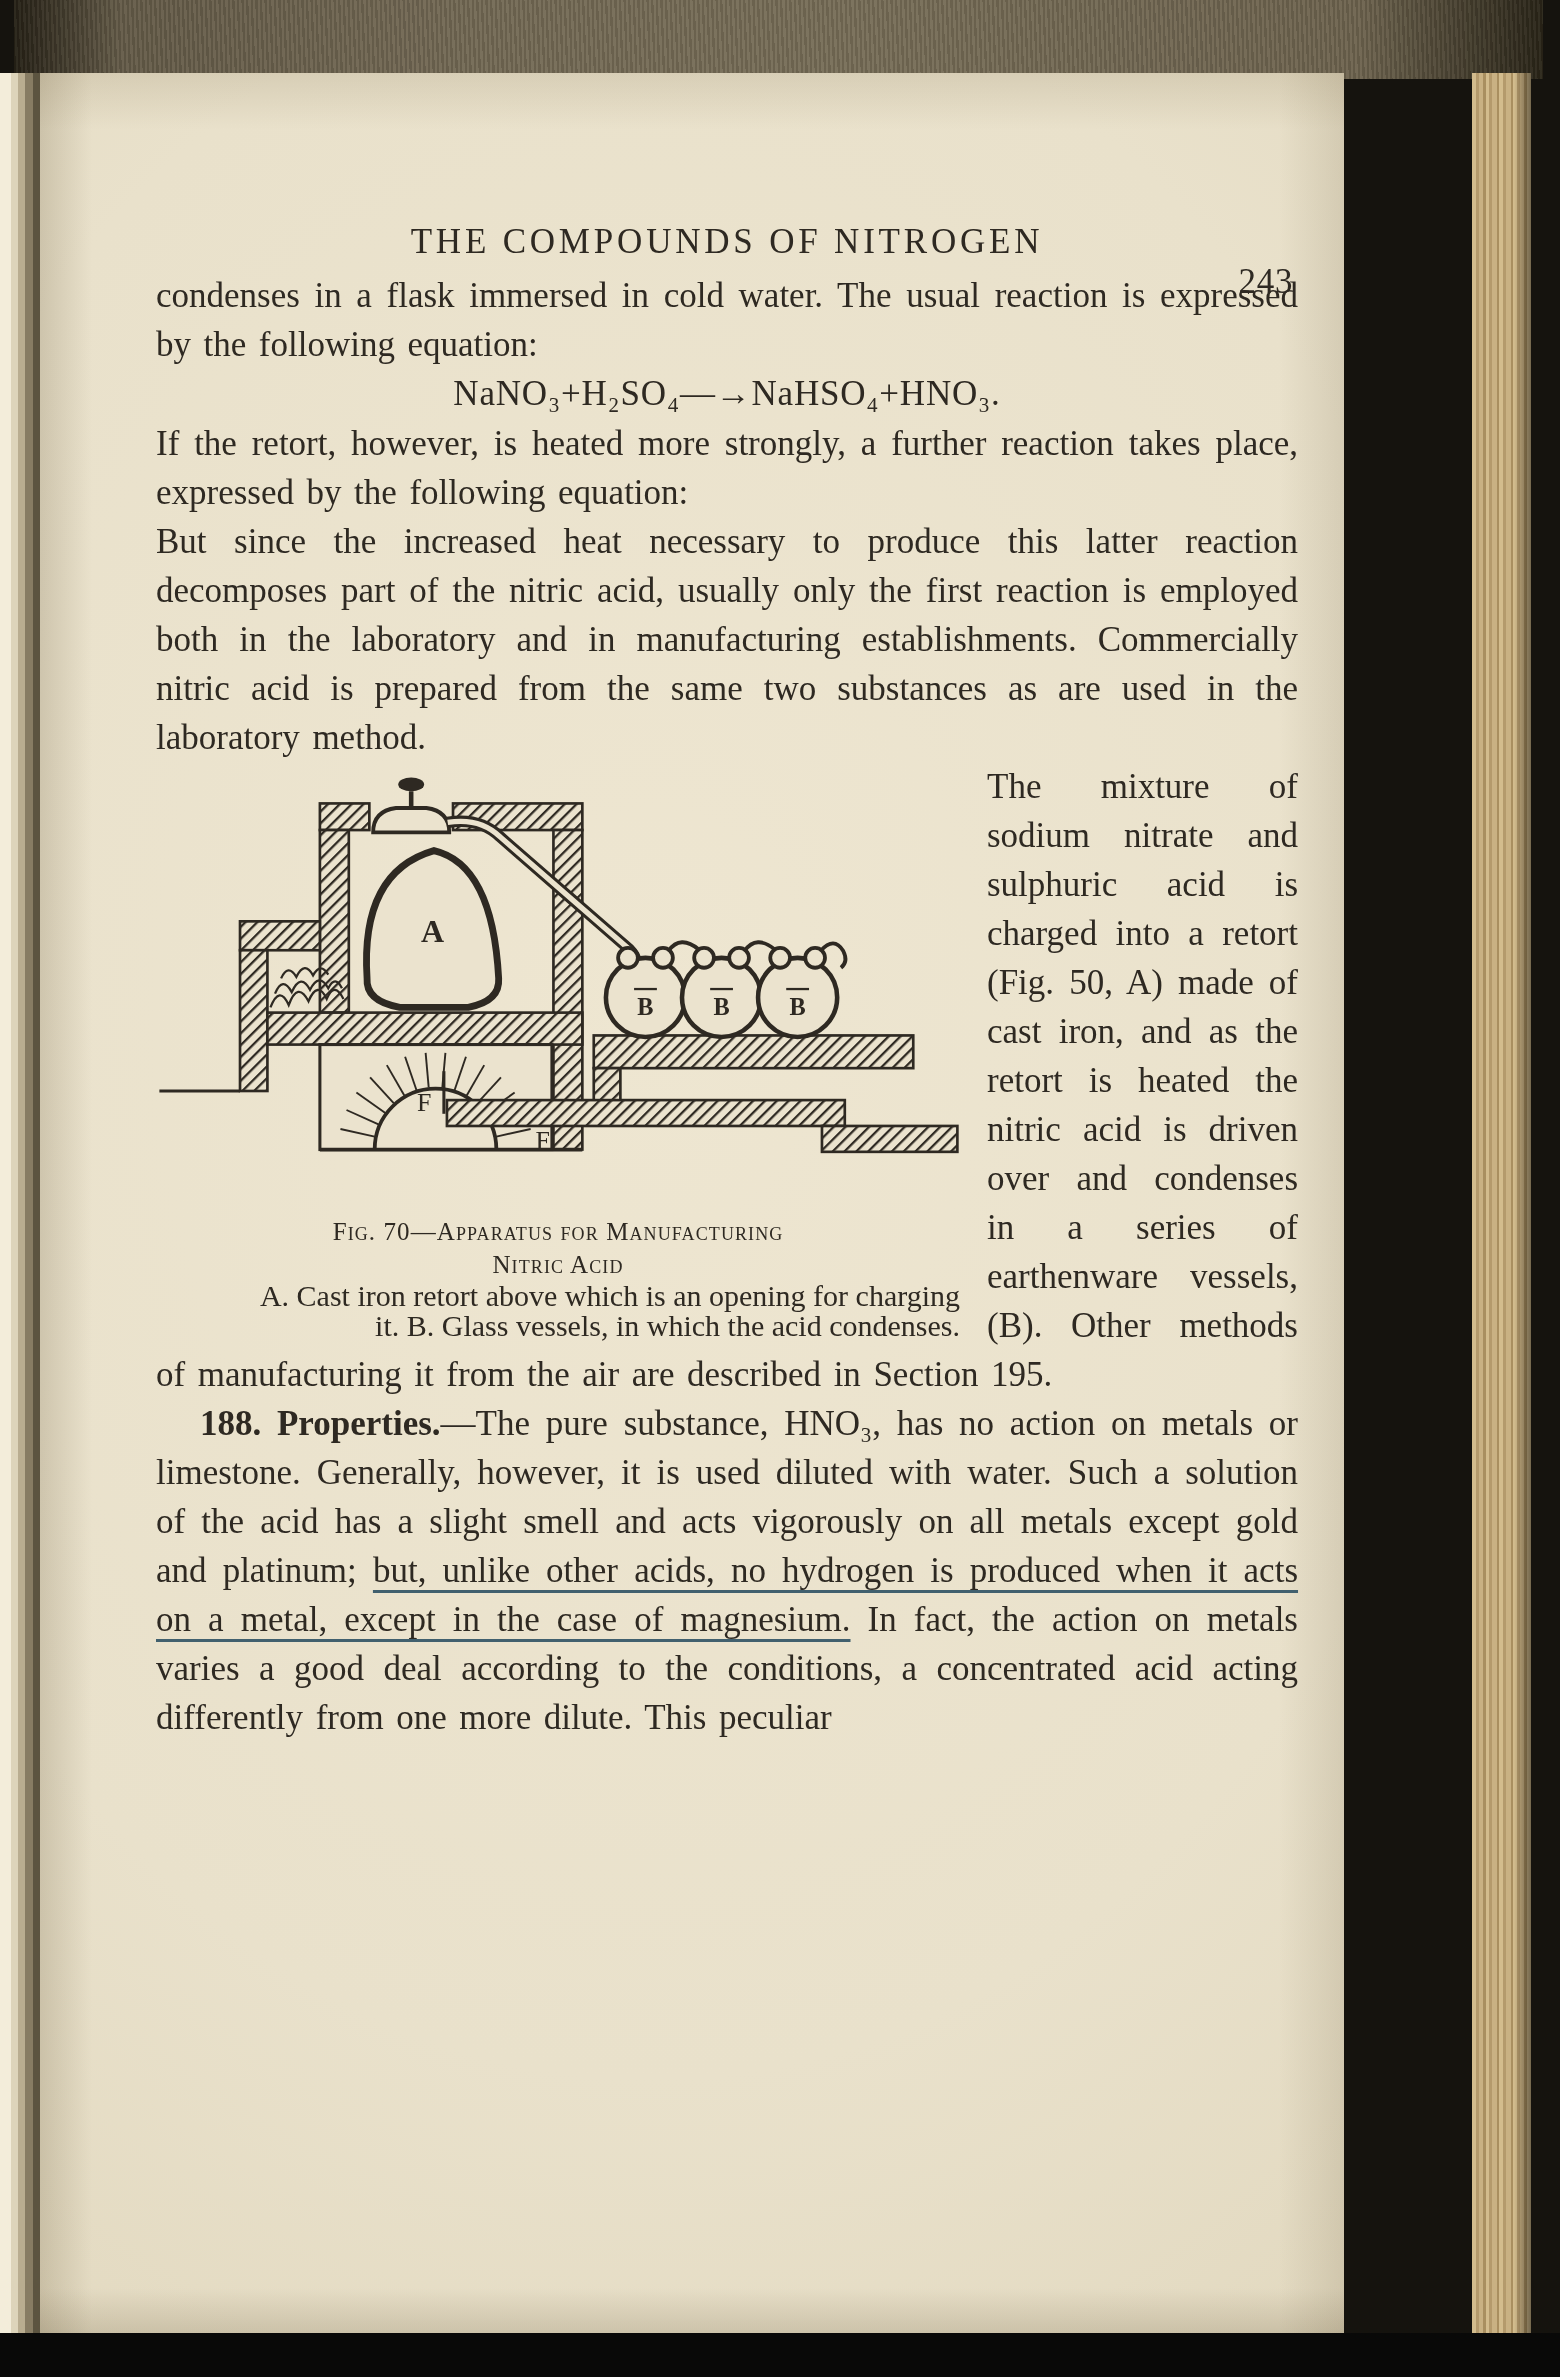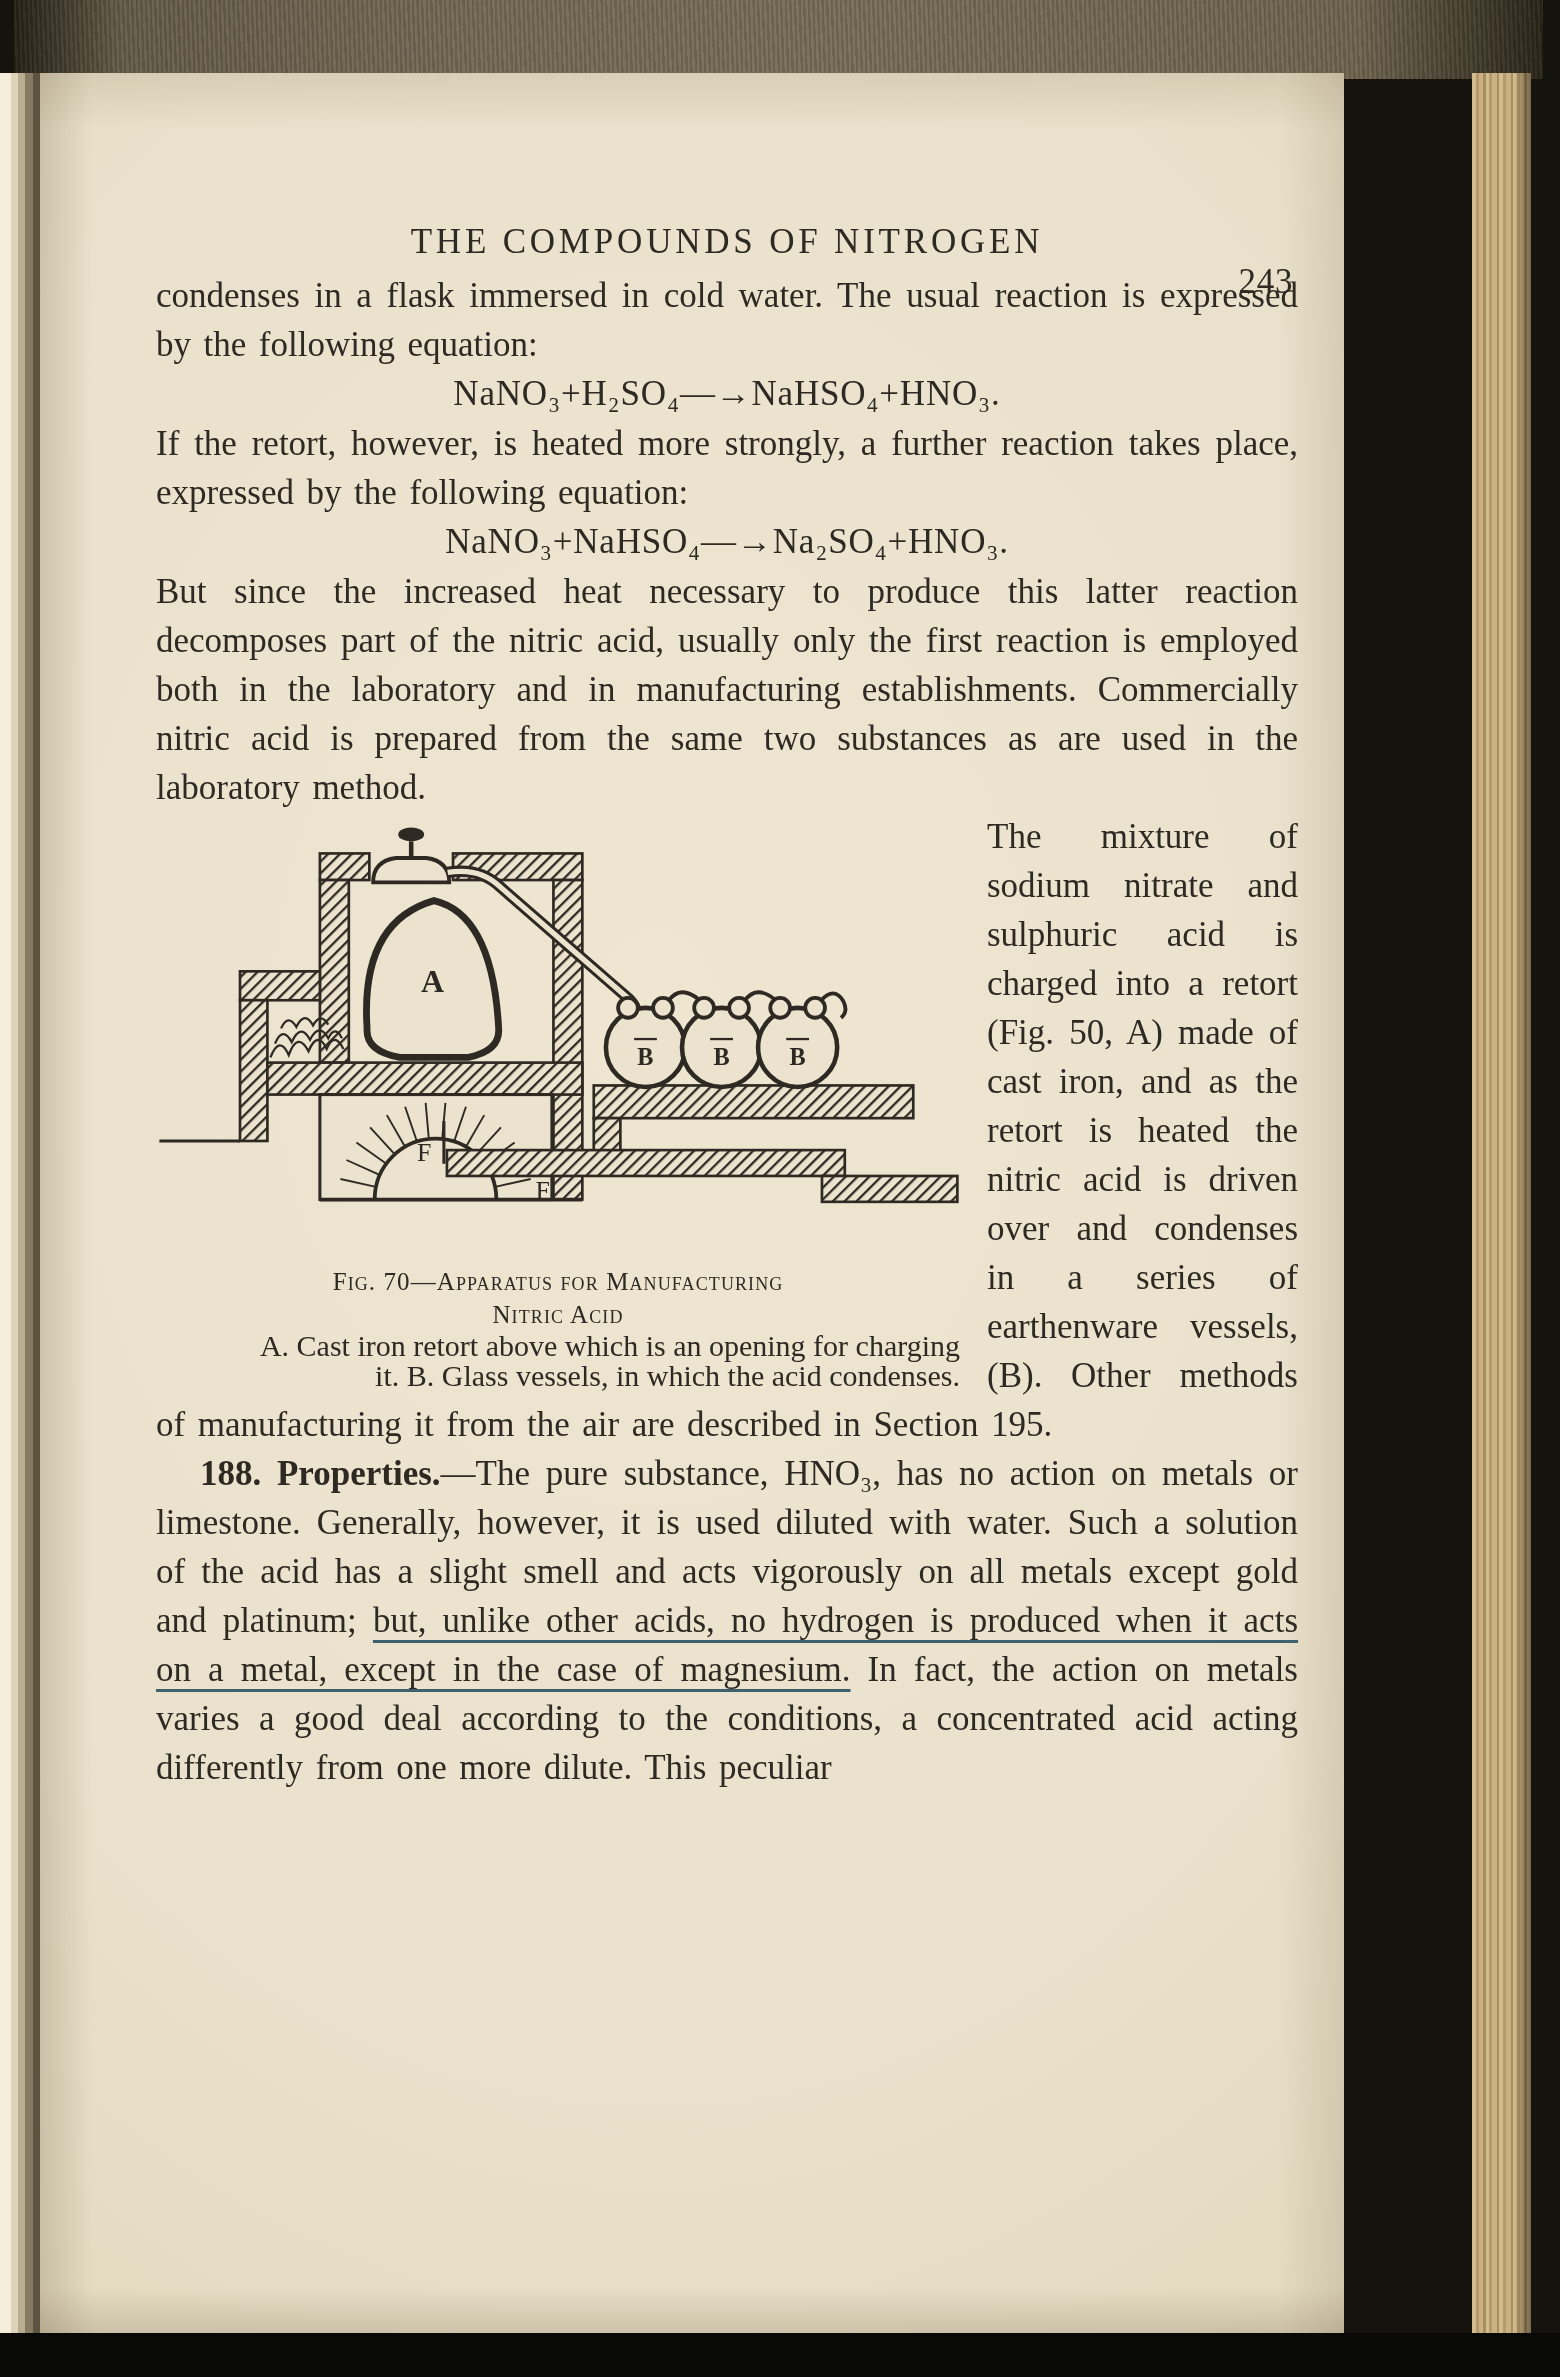--- a/index.html
+++ b/index.html
@@ -72,21 +72,20 @@
 
       <div class="header">
         <span class="title">THE COMPOUNDS OF NITROGEN</span>
         <span class="pagenum">243</span>
       </div>
 
       <div class="bodytext">
         <p class="body-p">condenses in a flask immersed in cold water.  The usual reaction is expressed by the following equation:</p>
         <div class="equation">NaNO₃+H₂SO₄—→NaHSO₄+HNO₃.</div>
         <p class="body-p">If the retort, however, is heated more strongly, a further reaction takes place, expressed by the following equation:</p>
-        <div class="equation">NaNO₃+NaHSO₄—→Na₂SO₄+HNO₃.</div>
         <p class="body-p">But since the increased heat necessary to produce this latter reaction decomposes part of the nitric acid, usually only the first reaction is employed both in the laboratory and in manufacturing establishments.  Commercially nitric acid is prepared from the same two substances as are used in the laboratory method.</p>
 
         <div class="figure-flow">
           <figure class="fig">
             <svg width="804" height="426" viewBox="0 0 1056 560" font-family="Liberation Serif, DejaVu Serif, serif">
               <defs>
                 <pattern id="hatch" patternUnits="userSpaceOnUse" width="11" height="11" patternTransform="rotate(45)">
                   <rect width="11" height="11" fill="#ebe3ce"></rect>
                   <line x1="1.5" y1="0" x2="1.5" y2="11" stroke="#2e2922" stroke-width="3"></line>
                 </pattern>

